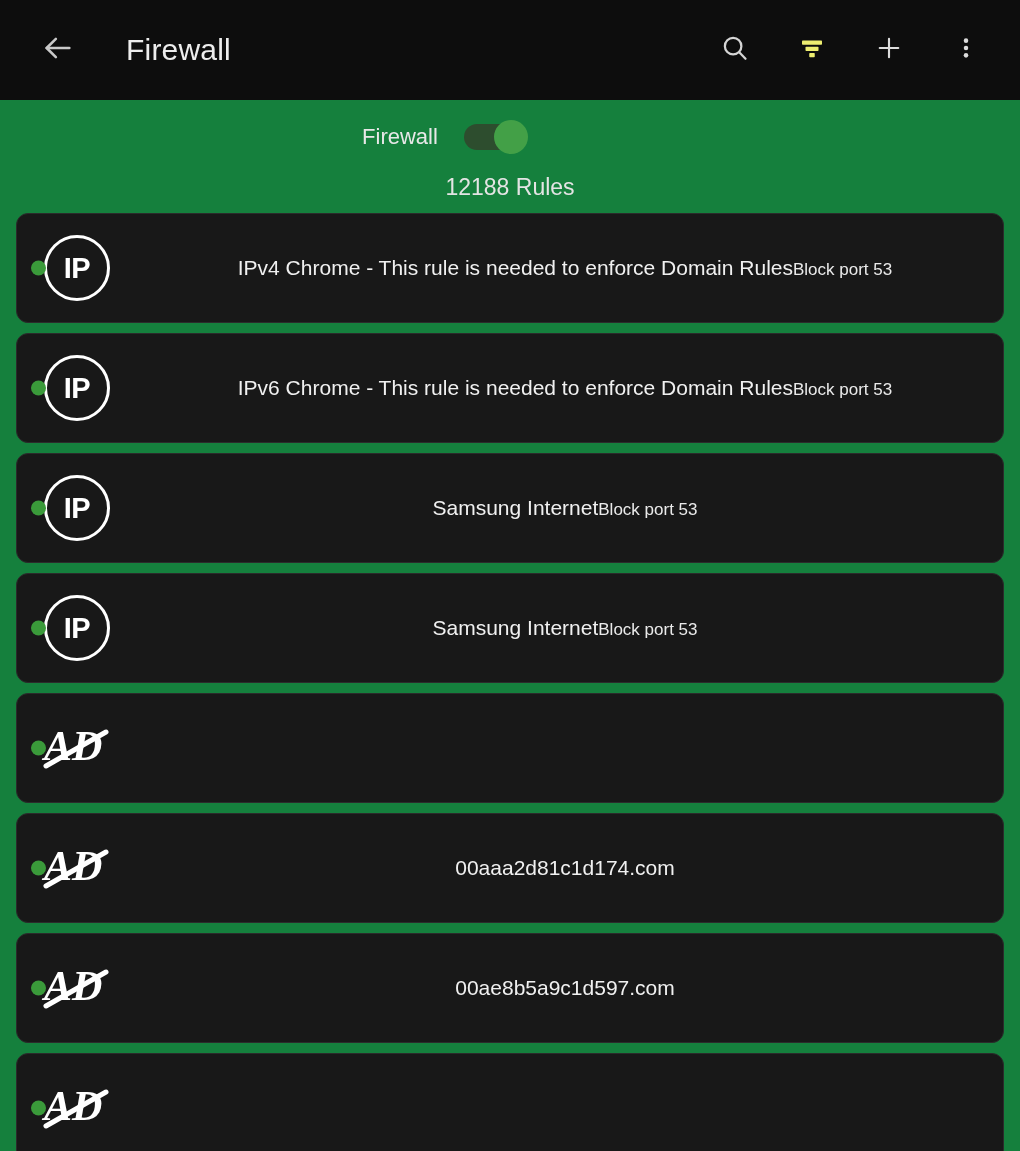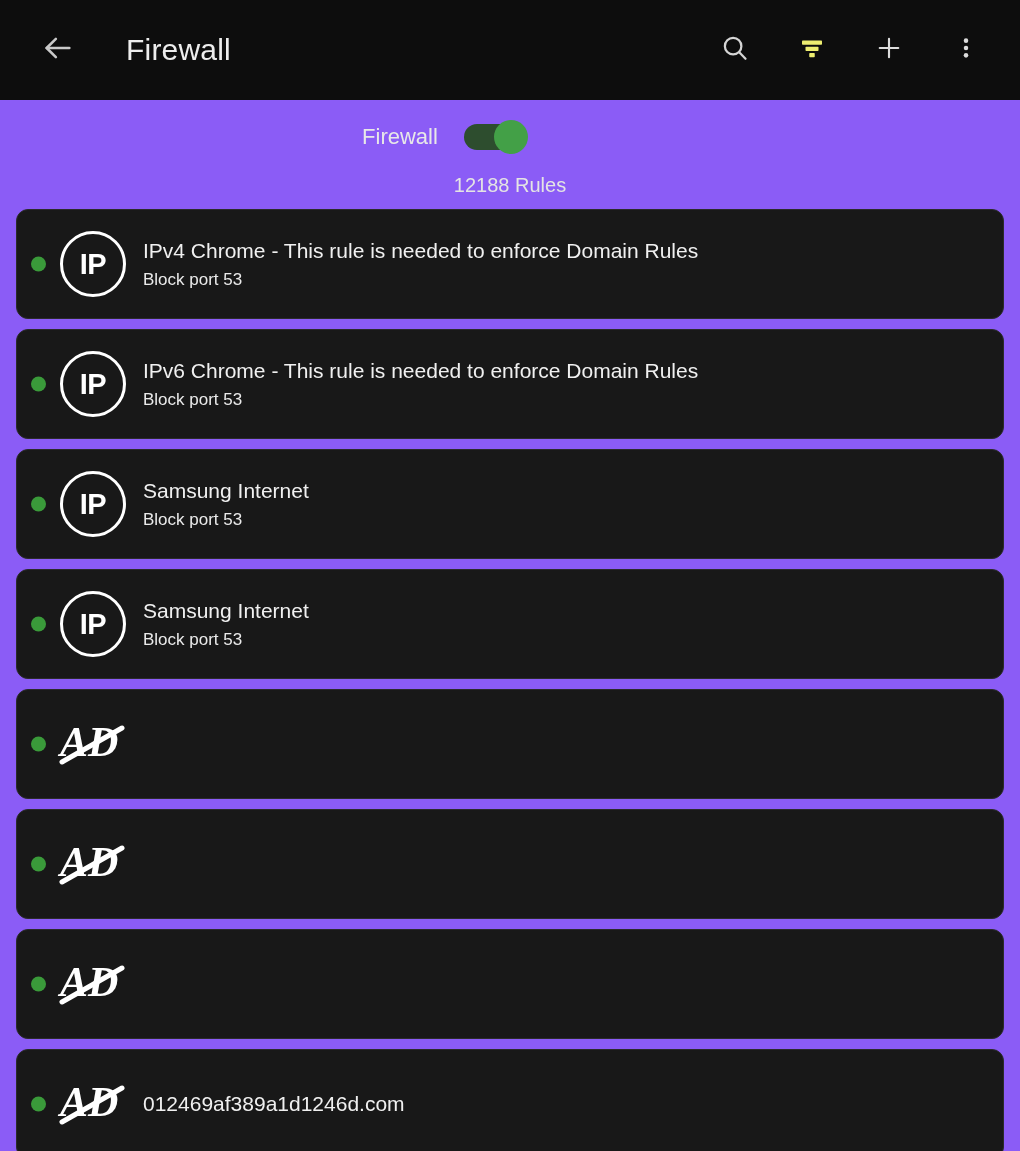--- a/index.html
+++ b/index.html
@@ -8,21 +8,21 @@
     height: 1151px;
     background: #0d0d0d;
     overflow: hidden;
     font-family: "Liberation Sans", sans-serif;
     -webkit-font-smoothing: antialiased;
   }
 
   .screen {
     width: 1020px;
     height: 1151px;
-    background: #8b5cf6;
+    background: #15803d;
     position: relative;
     overflow: hidden;
   }
 
   
   .appbar {
     height: 100px;
     display: flex;
     align-items: center;
     padding: 0 26px 0 30px;
@@ -99,21 +99,21 @@
     top: 0;
     width: 34px;
     height: 34px;
     border-radius: 50%;
     background: #43a047;
   }
 
   
   .rules-count {
     text-align: center;
-    font-size: 20px;
+    font-size: 23px;
     color: #e4e4e4;
     padding-bottom: 12px;
   }
 
   
   .list {
     padding: 0 16px;
     display: flex;
     flex-direction: column;
     gap: 10px;
@@ -134,30 +134,29 @@
     top: 50%;
     transform: translateY(-50%);
     width: 15px;
     height: 15px;
     border-radius: 50%;
     background: #3a9a3a;
   }
   .row-icon {
     width: 76px;
     height: 76px;
-    margin-left: 16px;
     flex: 0 0 auto;
     display: flex;
     align-items: center;
     justify-content: center;
   }
   .row-text {
     margin-left: 12px;
     display: flex;
-    flex-direction: column;
+    flex-direction: row;
     justify-content: center;
     min-width: 0;
     flex: 1 1 auto;
   }
   .row-title {
     font-size: 21px;
     color: #f0f0f0;
     line-height: 1.28;
     white-space: nowrap;
     overflow: hidden;
@@ -312,37 +311,40 @@
         </div>
       </div>
       <div class="row single">
         <span class="status-dot"></span>
         <div class="row-icon">
           <span><svg width="74" height="60" viewBox="0 0 74 60">
               <text x="4" y="44" font-family="Liberation Serif, serif" font-style="italic" font-weight="700" font-size="42" fill="#ffffff">AD</text>
               <line x1="6" y1="50" x2="66" y2="16" stroke="#ffffff" stroke-width="5" stroke-linecap="round"></line>
             </svg></span>
         </div>
+        <div class="row-text">
+          <div class="row-title">00aaa2d81c1d174.com</div>
+        </div>
       </div>
       <div class="row single">
         <span class="status-dot"></span>
         <div class="row-icon">
           <span><svg width="74" height="60" viewBox="0 0 74 60">
               <text x="4" y="44" font-family="Liberation Serif, serif" font-style="italic" font-weight="700" font-size="42" fill="#ffffff">AD</text>
               <line x1="6" y1="50" x2="66" y2="16" stroke="#ffffff" stroke-width="5" stroke-linecap="round"></line>
             </svg></span>
         </div>
+        <div class="row-text">
+          <div class="row-title">00ae8b5a9c1d597.com</div>
+        </div>
       </div>
       <div class="row single">
         <span class="status-dot"></span>
         <div class="row-icon">
           <span><svg width="74" height="60" viewBox="0 0 74 60">
               <text x="4" y="44" font-family="Liberation Serif, serif" font-style="italic" font-weight="700" font-size="42" fill="#ffffff">AD</text>
               <line x1="6" y1="50" x2="66" y2="16" stroke="#ffffff" stroke-width="5" stroke-linecap="round"></line>
             </svg></span>
         </div>
-        <div class="row-text">
-          <div class="row-title">012469af389a1d1246d.com</div>
-        </div>
       </div>
     </div>
 
 </div>
 
 </body></html>

